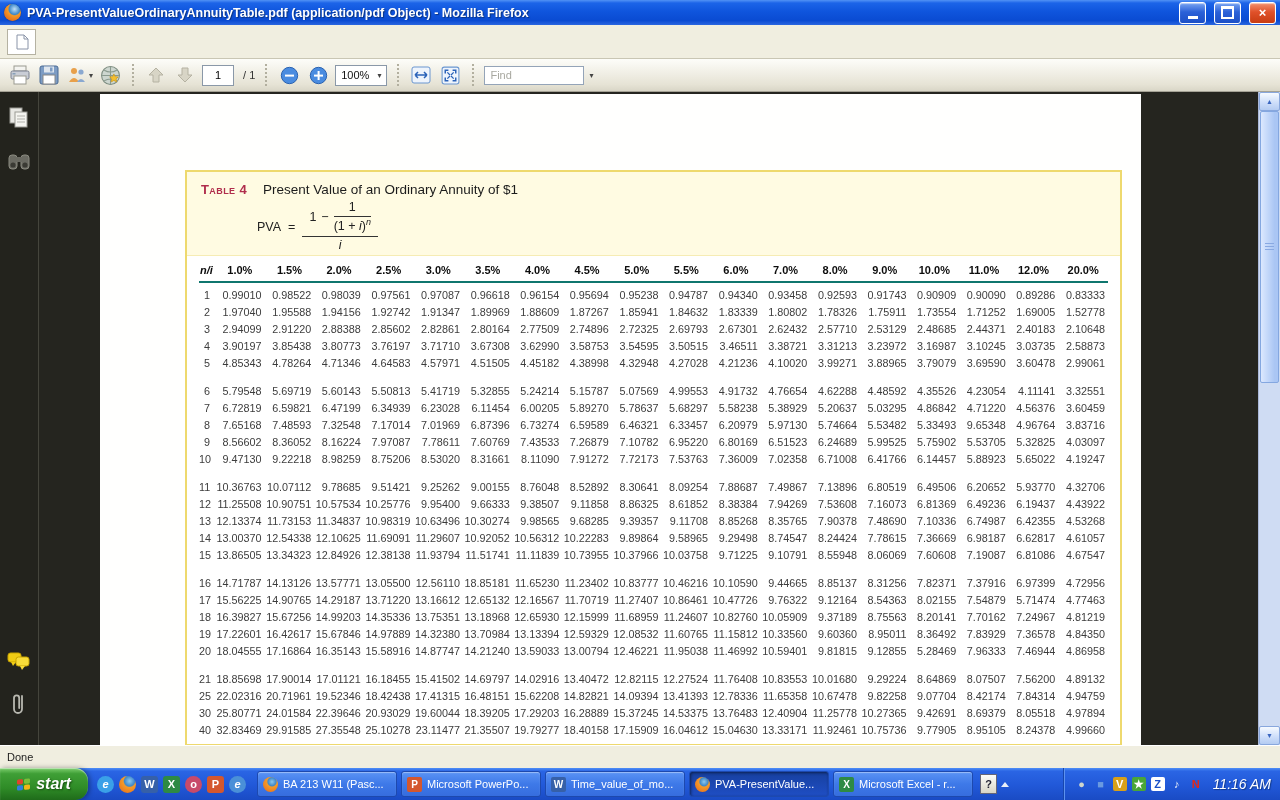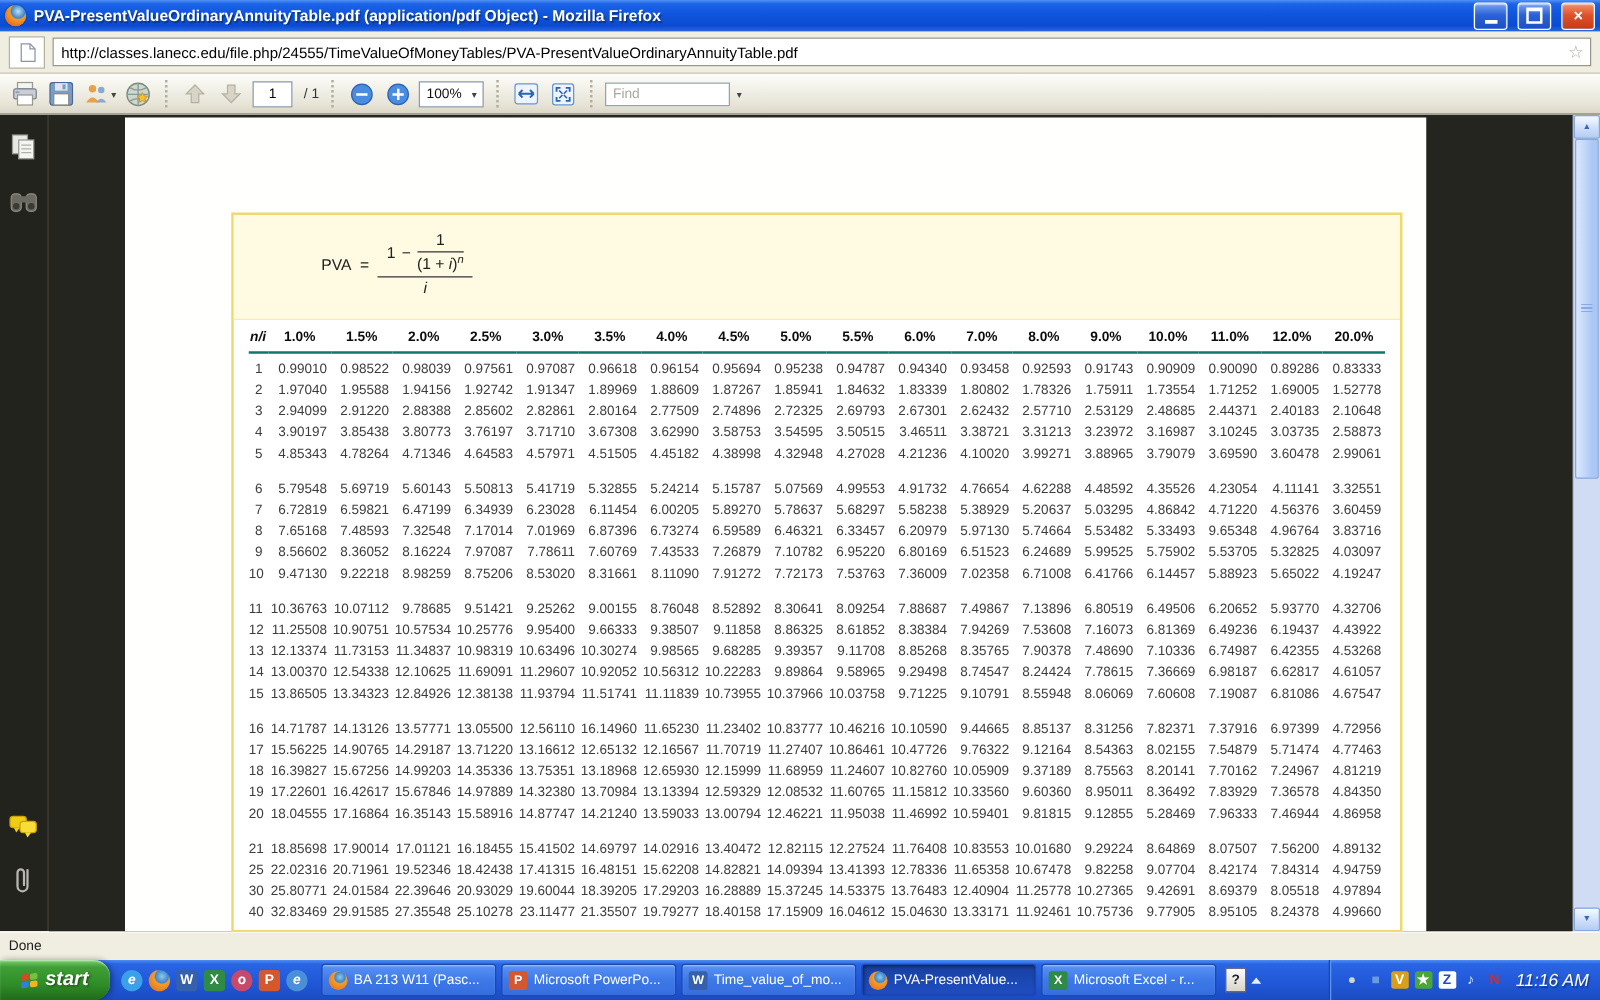--- a/index.html
+++ b/index.html
@@ -156,24 +156,20 @@
       </span>
   </div>
 
   <div class="urlrow">
     <span class="fav-btn">
       <svg width="14" height="16" viewBox="0 0 14 16">
           <path d="M2 1 h7 l4 4 v10 h-11z" fill="#fff" stroke="#8a94a8"></path>
           <path d="M9 1 v4 h4" fill="none" stroke="#8a94a8"></path>
         </svg>
     </span>
-    <span class="url-wrap">
-      <input class="url-input" value="http://classes.lanecc.edu/file.php/24555/TimeValueOfMoneyTables/PVA-PresentValueOrdinaryAnnuityTable.pdf" style="">
-      <span class="url-star">☆</span>
-    </span>
   </div>
 
   <div class="toolbar">
     <span class="tool-ic">
       <svg width="22" height="20" viewBox="0 0 22 20">
           <rect x="5" y="1" width="12" height="5" fill="#f4f4f0" stroke="#9a9a90"></rect>
           <rect x="2" y="6" width="18" height="8" rx="1.5" fill="#c9cdd6" stroke="#7a8090"></rect>
           <rect x="5" y="11" width="12" height="8" fill="#fff" stroke="#9a9a90"></rect>
           <rect x="3.5" y="8" width="3" height="1.5" fill="#88a0b8"></rect>
         </svg>
@@ -283,20 +279,24 @@
         <svg width="18" height="26" viewBox="0 0 18 26">
             <path d="M12 4 v13 a4 4 0 0 1 -8 0 V6 a2.6 2.6 0 0 1 5.2 0 v10" fill="none" stroke="#b8b8b0" stroke-width="1.8" stroke-linecap="round"></path>
           </svg>
       </span>
     </div>
 
     <div class="pdf-canvas">
       <div class="page">
         <div class="table-box">
           <div class="box-head">
+            <div class="head-row">
+              <span class="tbl-label">Table 4</span>
+              <span class="tbl-title">Present Value of an Ordinary Annuity of $1</span>
+            </div>
             <div class="formula">
               <span>PVA</span>
               <span>=</span>
               <span class="frac">
                 <span class="num">
                   <span>1</span>
                   <span>−</span>
                   <span class="ifrac">
                     <span class="inum">1</span>
                     <span class="iden"><span>(1 + </span><span class="vit">i</span><span>)</span><sup class="exp">n</sup></span>
@@ -677,21 +677,21 @@
                   <tr class="gaprow">
                     <td colspan="19"></td>
                   </tr>
                   <tr>
                     <td class="ncol">16</td>
                     <td>14.71787</td>
                     <td>14.13126</td>
                     <td>13.57771</td>
                     <td>13.05500</td>
                     <td>12.56110</td>
-                    <td>16.14960</td>
+                    <td>18.85181</td>
                     <td>11.65230</td>
                     <td>11.23402</td>
                     <td>10.83777</td>
                     <td>10.46216</td>
                     <td>10.10590</td>
                     <td>9.44665</td>
                     <td>8.85137</td>
                     <td>8.31256</td>
                     <td>7.82371</td>
                     <td>7.37916</td>

